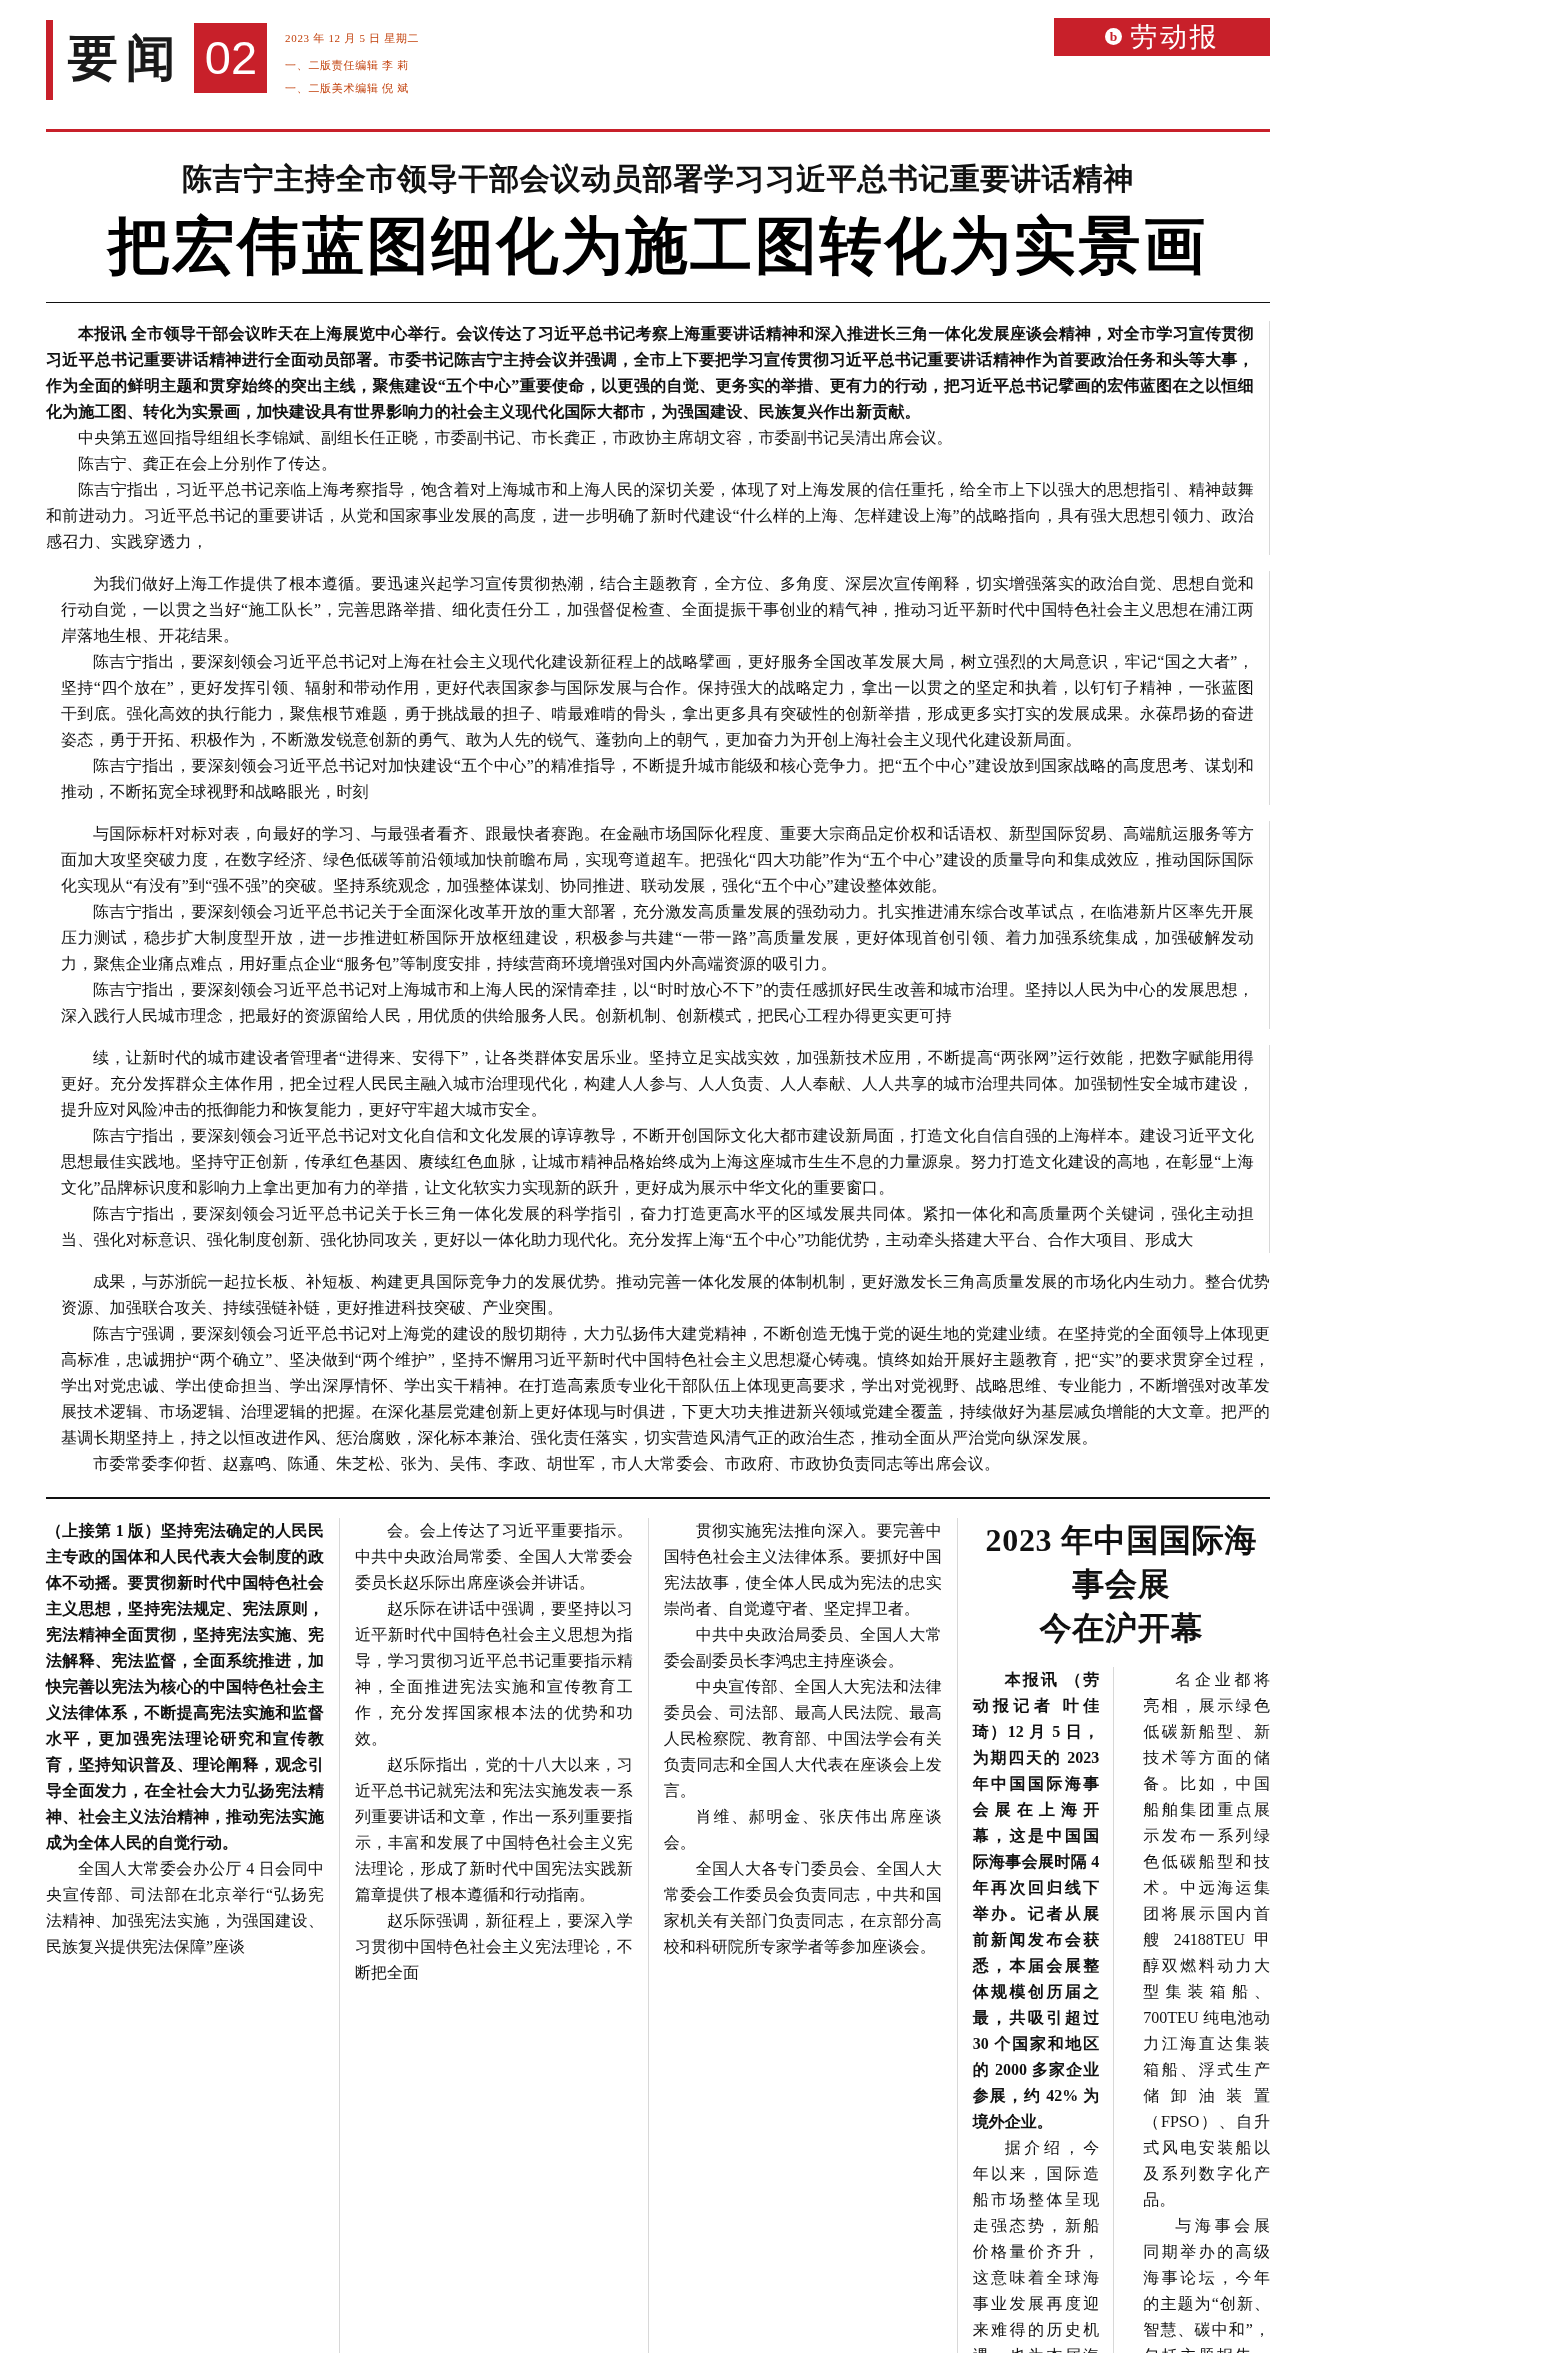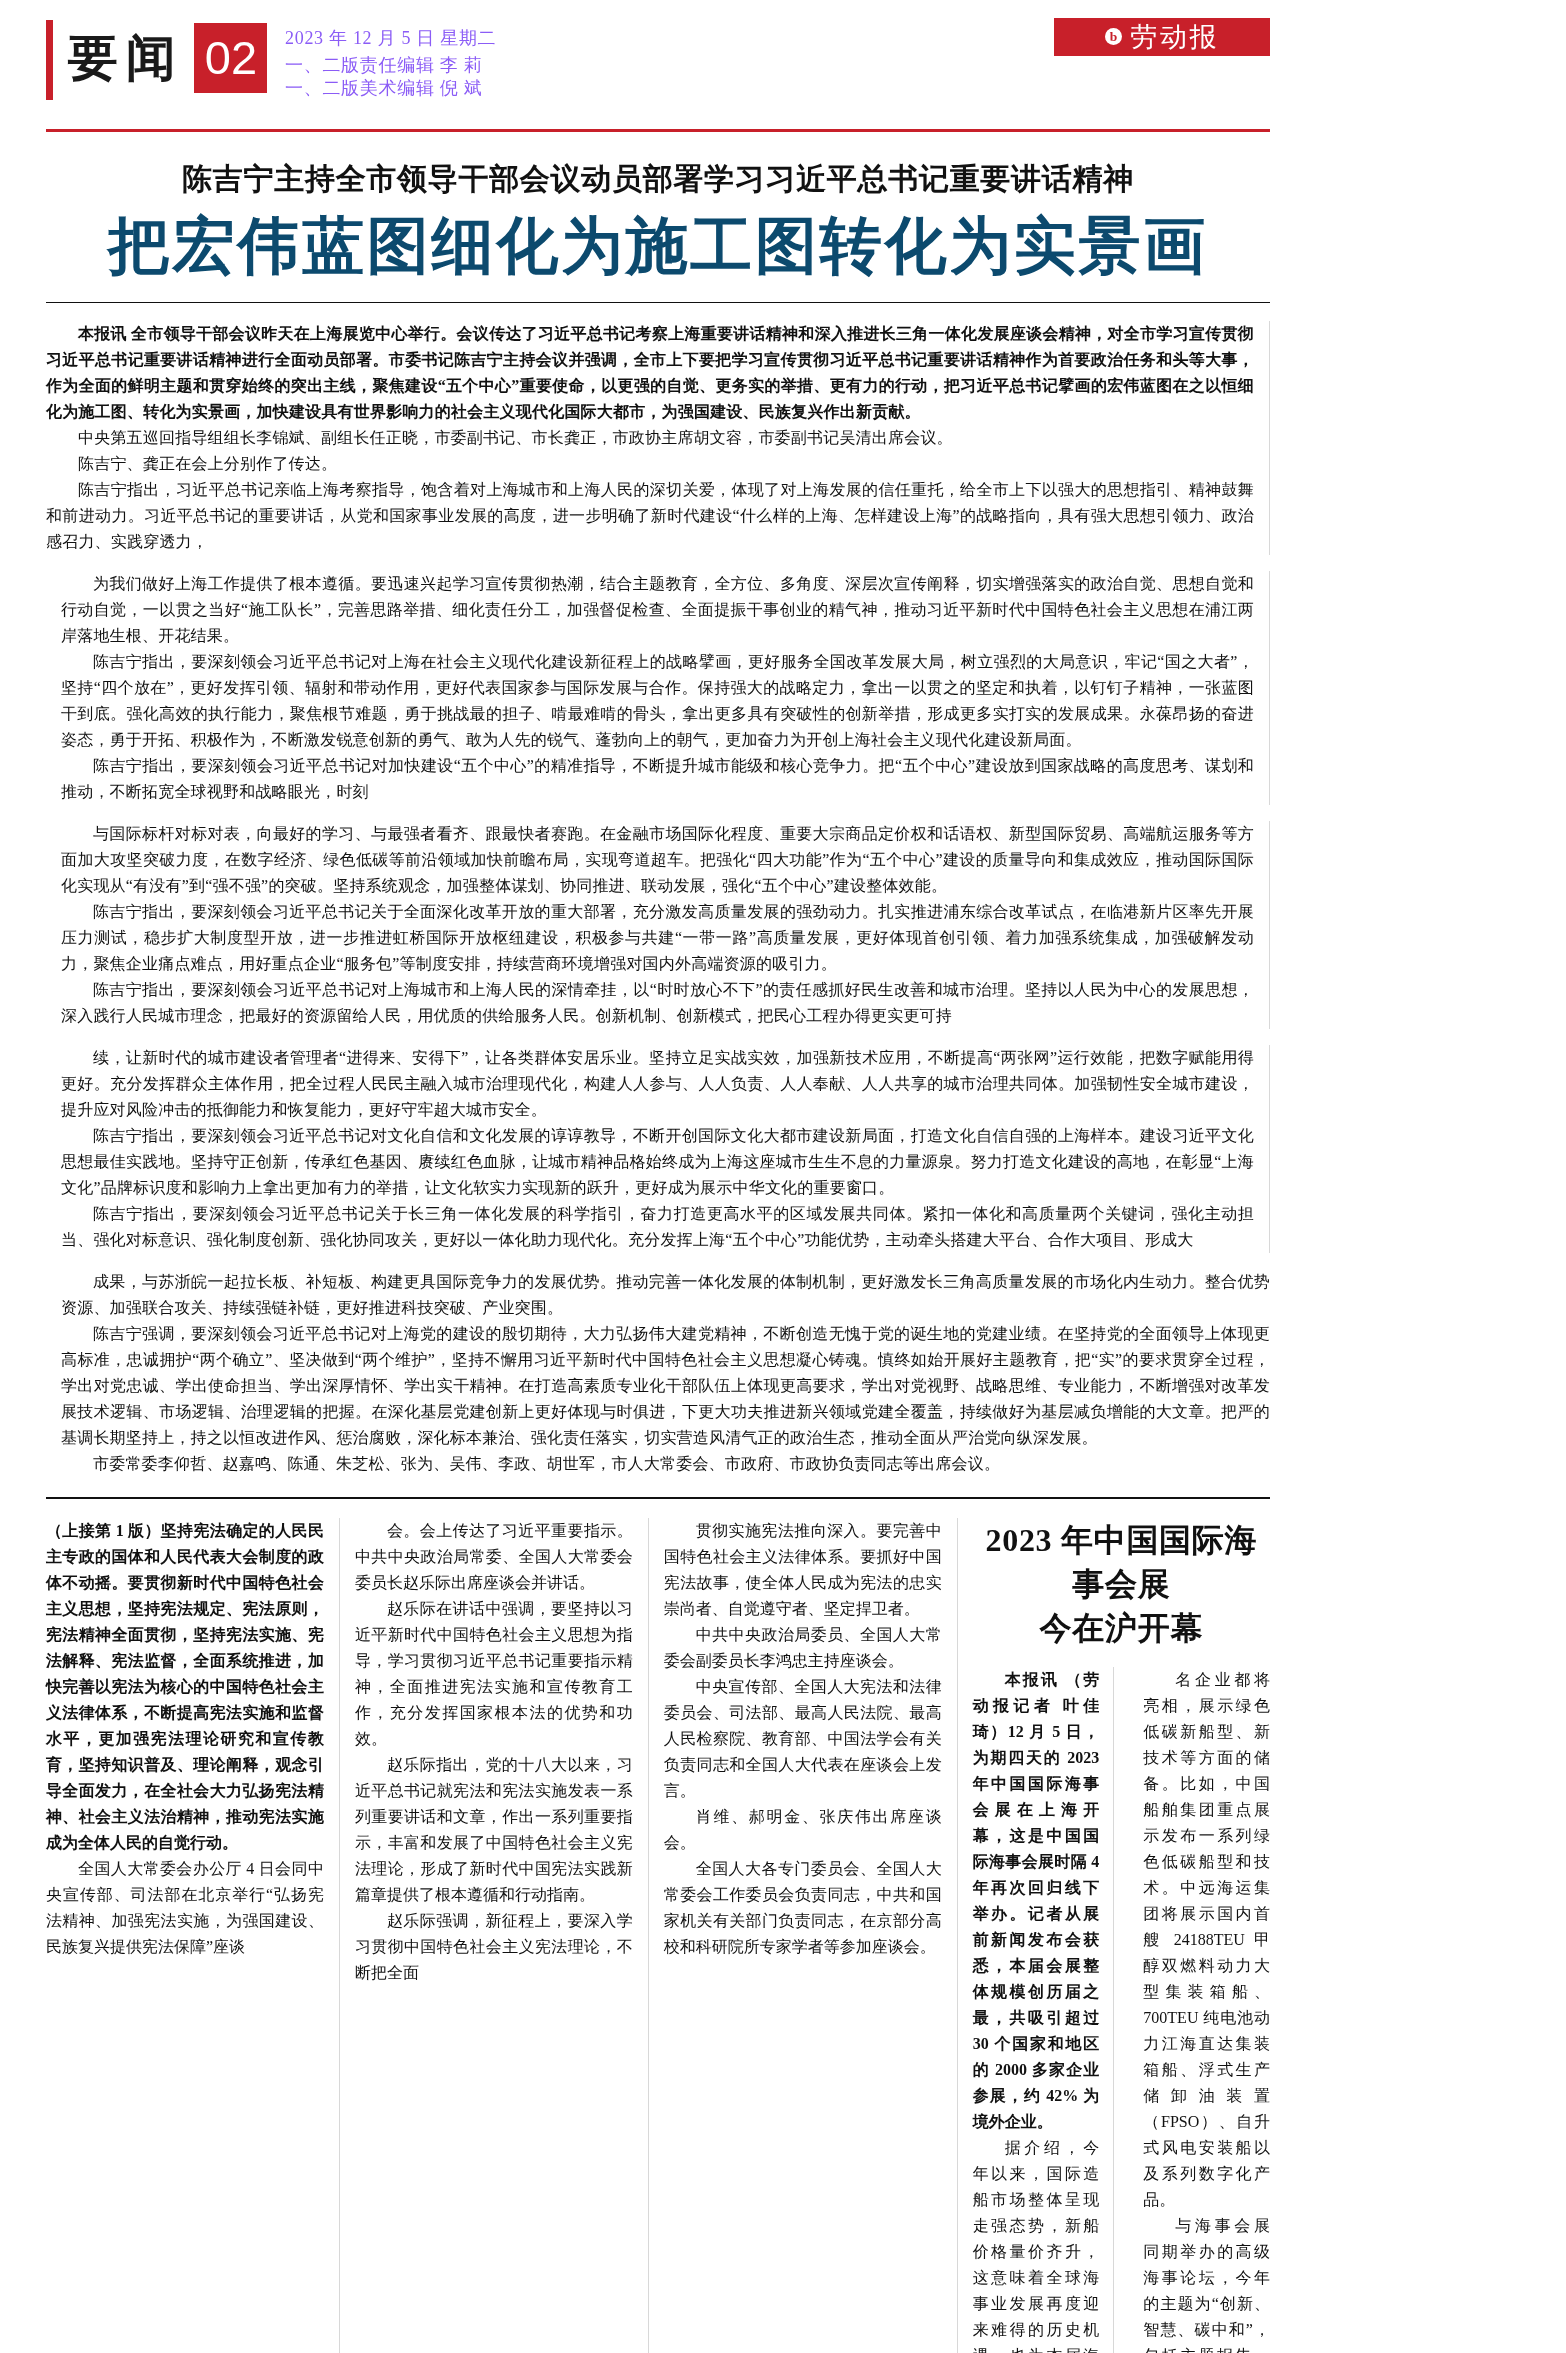--- a/index.html
+++ b/index.html
@@ -58,23 +58,23 @@
     font-size: 47px;
     width: 73px;
     height: 70px;
     line-height: 70px;
     text-align: center;
     margin-top: 5.4px;
     margin-right: 17.5px;
   }
   .mh-meta {
     padding-top: 9.4px;
-    font-size: 18px;
+    font-size: 11px;
     line-height: 23px;
-    color: #8b5cf6;
+    color: #c2410c;
     font-family: "Liberation Serif", serif;
   }
   .mh-meta .mdate { margin-bottom: 4px; letter-spacing: 0.7px;}
   .mh-meta .mrow { letter-spacing: 0.7px; }
   .mh-logo {
     position: absolute;
     right: 0;
     top: 17.5px;
     background: #c8202a;
     color: #fff;
@@ -117,21 +117,21 @@
     letter-spacing: 0.7px;
     color: #111;
     line-height: 40px;
     margin-bottom: 12px;
     font-family: "Liberation Serif", serif;
   }
   .main-title {
     font-size: 62px;
     font-weight: bold;
     letter-spacing: 2.7px;
-    color: #0c4a6e;
+    color: #000000;
     line-height: 70px;
     font-family: "Liberation Serif", serif;
   }
 
   
   .top-rule {
     border-top: 1.3px solid #111;
     margin-top: 9.4px;
   }
   .cols5 {

